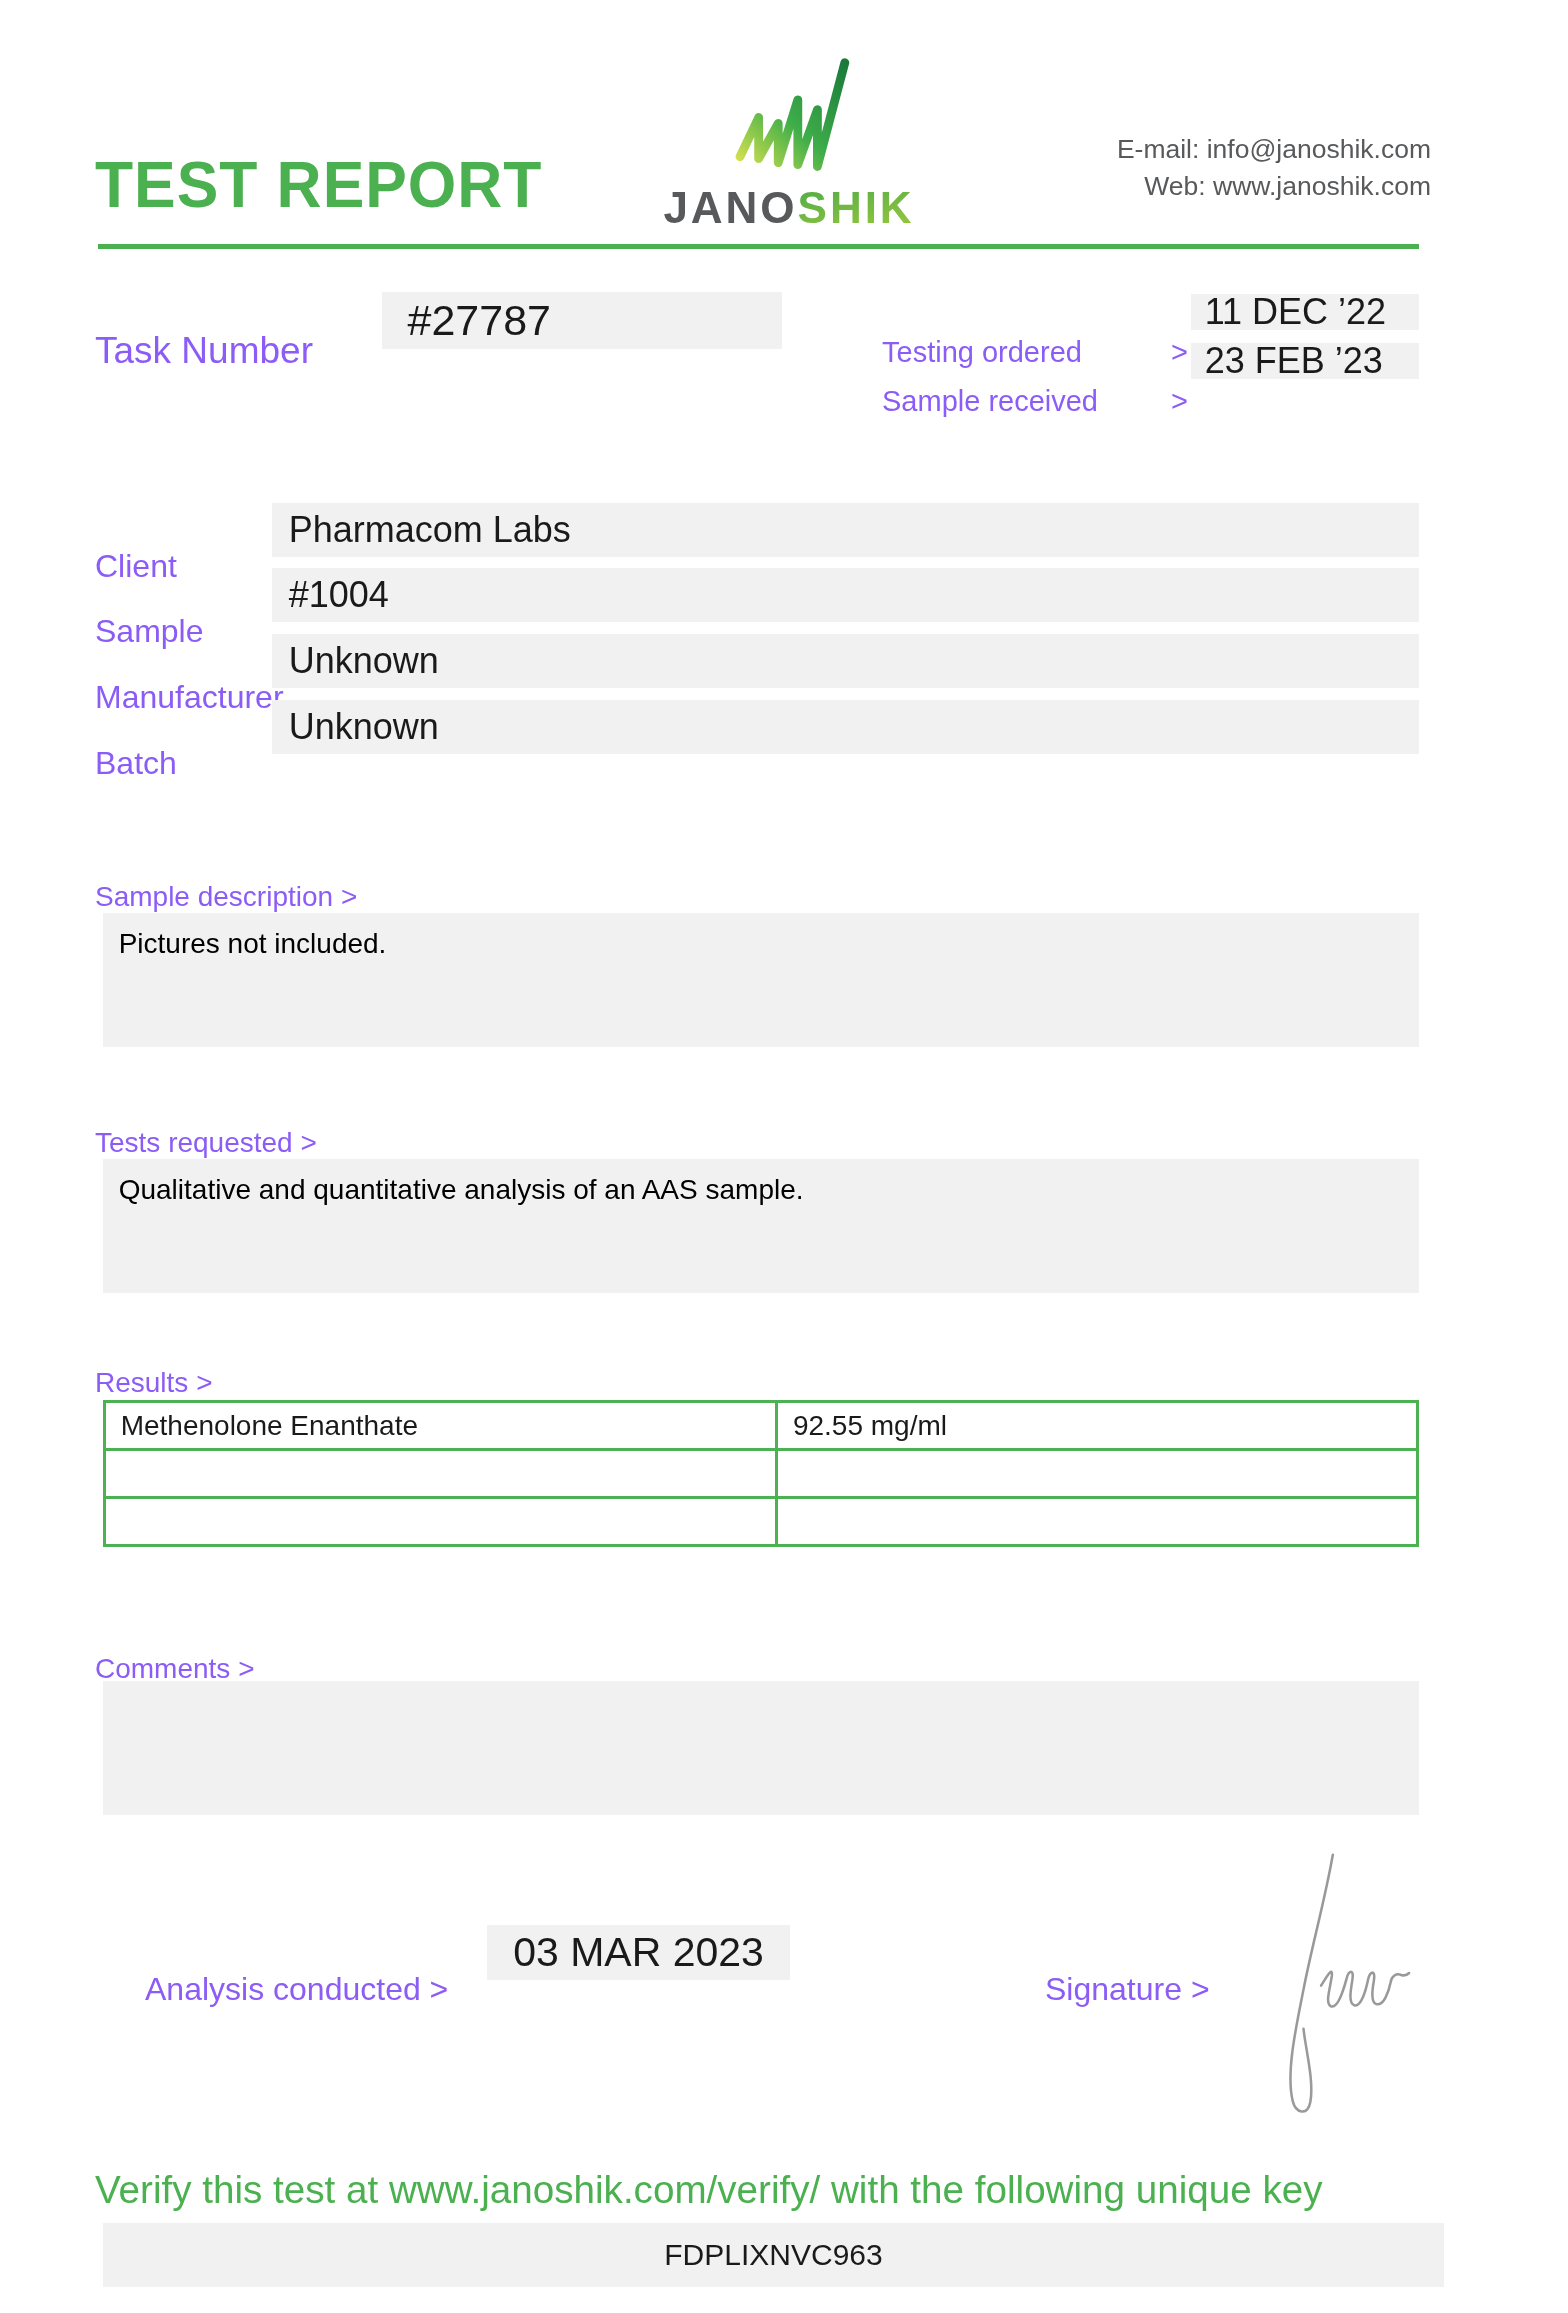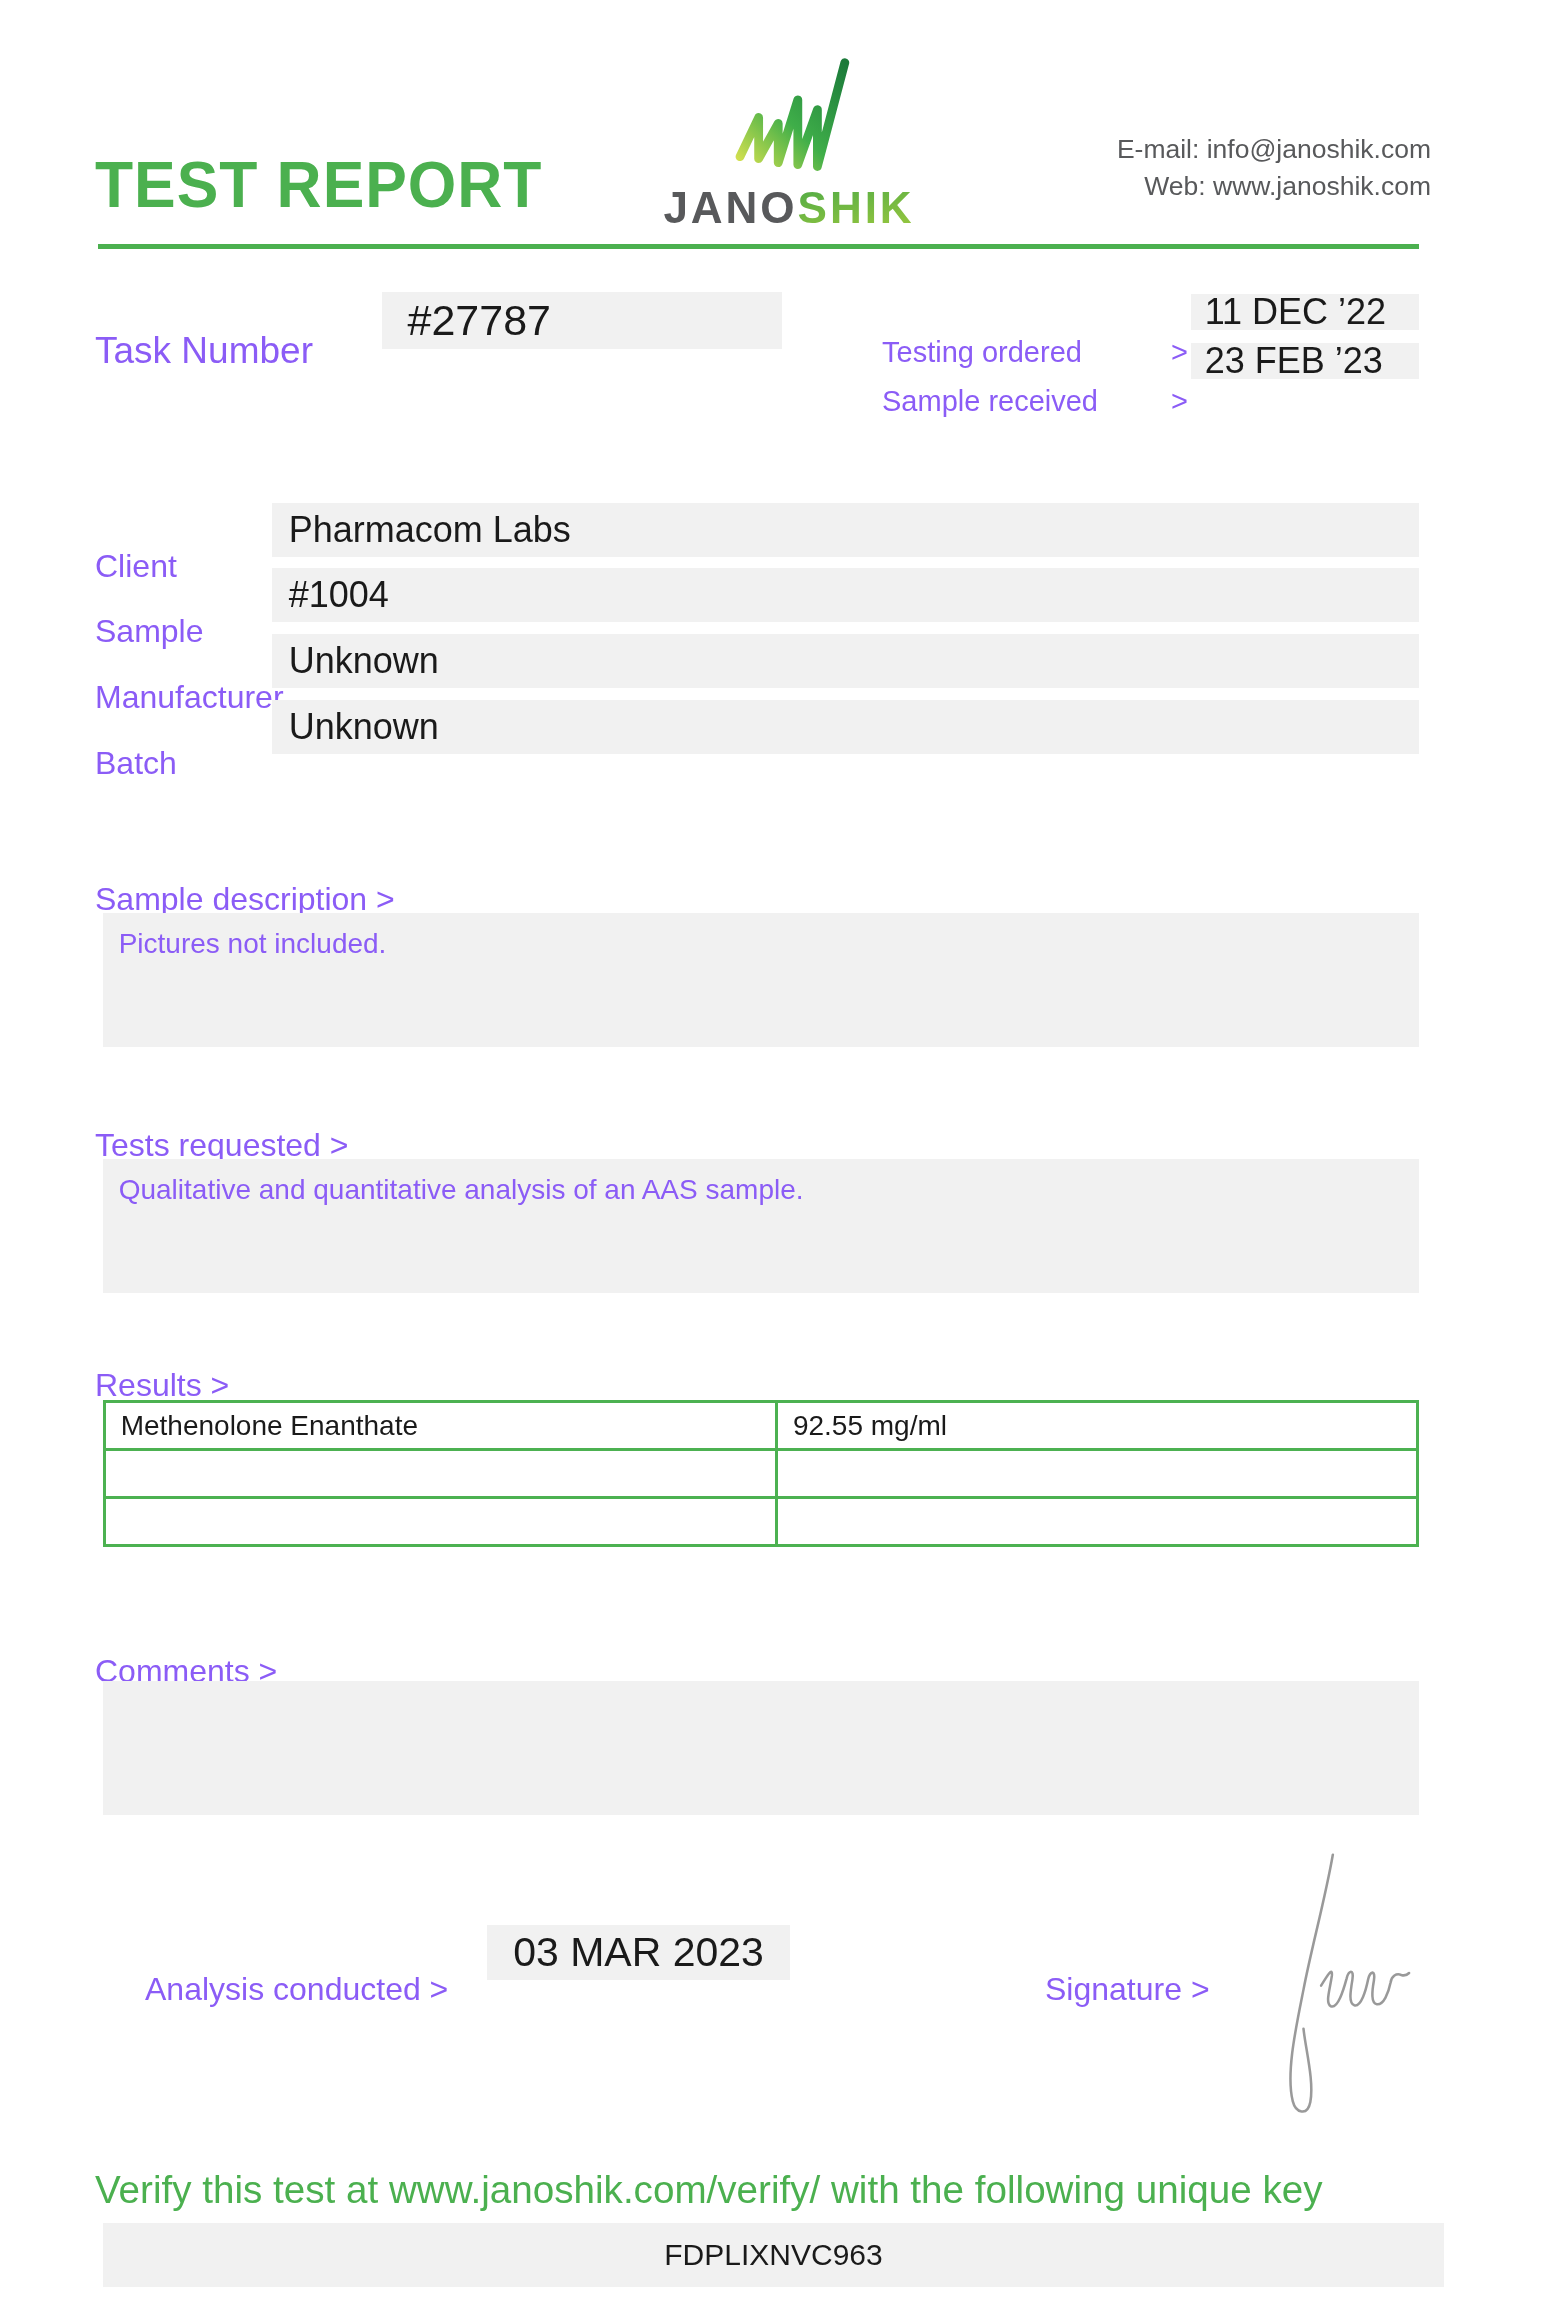--- a/index.html
+++ b/index.html
@@ -34,24 +34,24 @@
   .date-row-2 { left:882px; top:349px;gap:35px; }
   .date-box { width:228px; height:36px; padding-left:13.7px; font-size:36px; }
   .date-box-1 { left:1191px; top:294px; }
   .date-box-2 { left:1191px; top:343px; }
 
   
   .field-label { left:95px; font-size:32px; }
   .field-box { left:272px; width:1147px; height:54px; padding-left:16.7px; font-size:36px; }
 
   
-  .section-heading { left:95px; font-size:32px; }
+  .section-heading { left:95px; font-size:28px; }
   .section-box {
     left:103px; width:1316px; height:134px; background:#f1f1f1;
-    padding:11.8px 15.7px; font-size:28px; line-height:37px; color:#8b5cf6;
+    padding:11.8px 15.7px; font-size:28px; line-height:37px; color:#000000;
   }
 
   
   .results-table {
     left:103px; top:1400px; width:1316px; border-collapse:collapse;
   }
   .results-table td {
     border:3.9px solid #4cb151; height:48px; font-size:28px;
     padding:0 0 0 14.7px; background:#ffffff; vertical-align:middle;
   }

